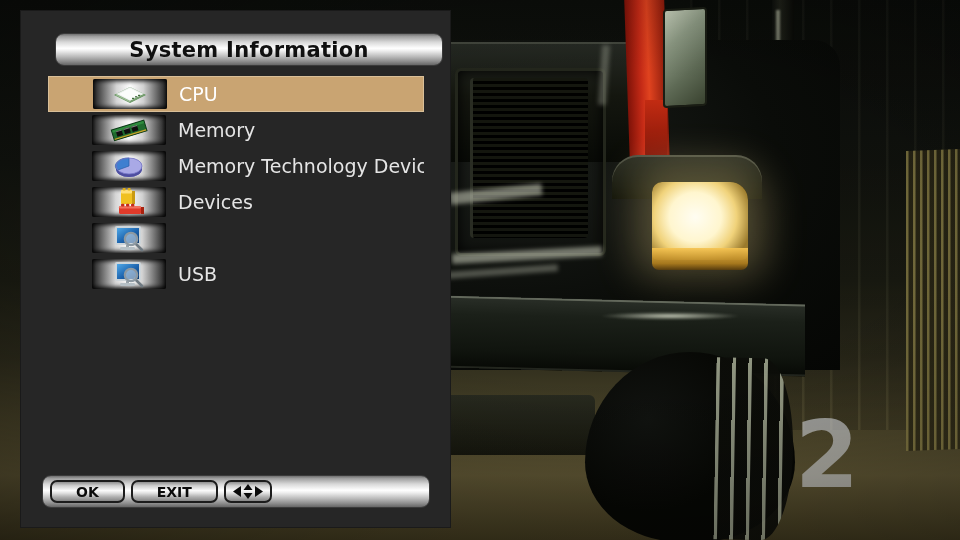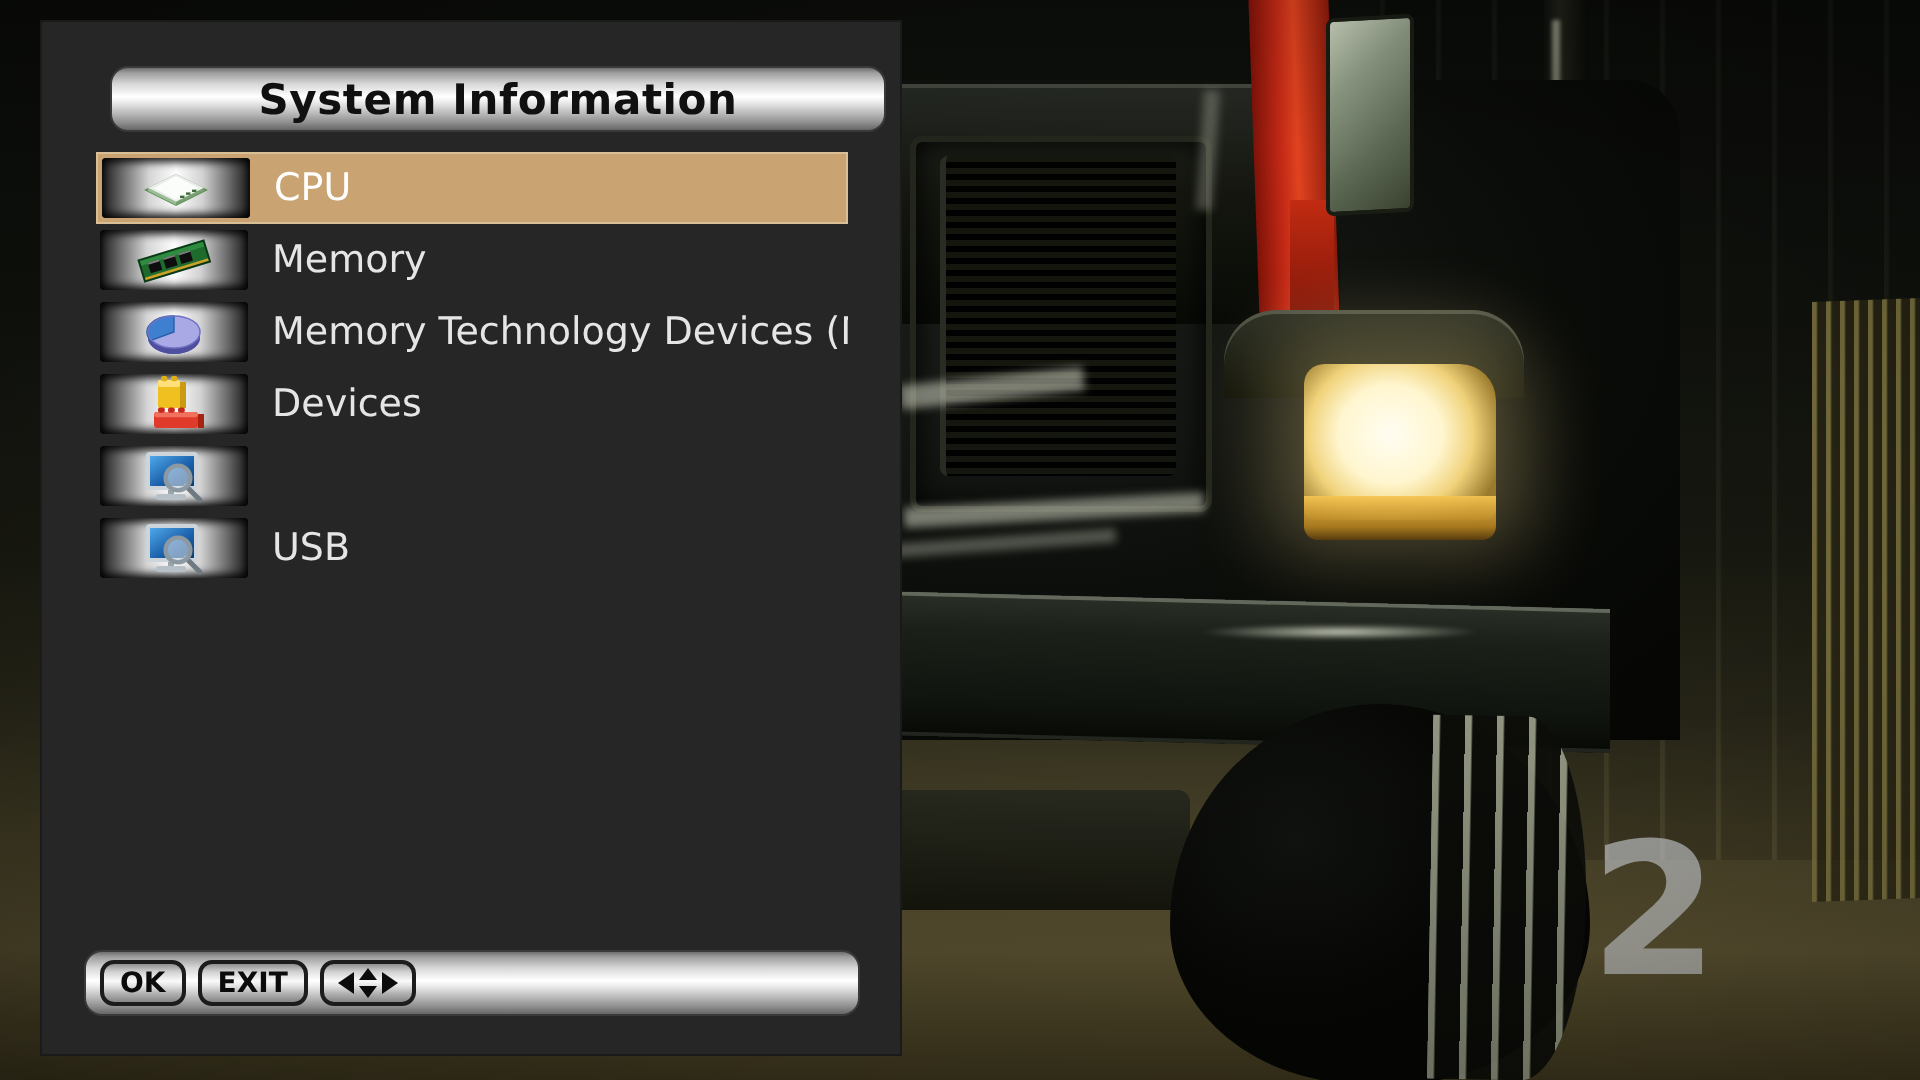--- a/index.html
+++ b/index.html
@@ -243,20 +243,21 @@
     position: absolute;
     left: 27px; top: 65px;
     width: 376px;
   }
   .row {
     position: relative;
     height: 36px;
     display: flex;
     align-items: center;
     box-sizing: border-box;
+    padding-left: 42px;
   }
   .row.selected {
     background: #c9a472;
     border: 1px solid #d9bf98;
     box-sizing: border-box;
   }
   .row-icon {
     position: relative;
     width: 74px;
     height: 30px;
@@ -294,21 +295,21 @@
     border: 1px solid #3a3a3a;
     box-sizing: border-box;
     display: flex;
     align-items: center;
     padding-left: 7px;
     gap: 6px;
   }
   .kbtn {
     height: 23px;
     min-width: 34px;
-    padding: 0 8px;
+    padding: 0 24px;
     border: 2px solid #1c1c1c;
     border-radius: 7px;
     box-sizing: border-box;
     display: flex;
     align-items: center;
     justify-content: center;
     font-size: 14px;
     font-weight: bold;
     color: #0b0b0b;
     background: linear-gradient(to bottom,

